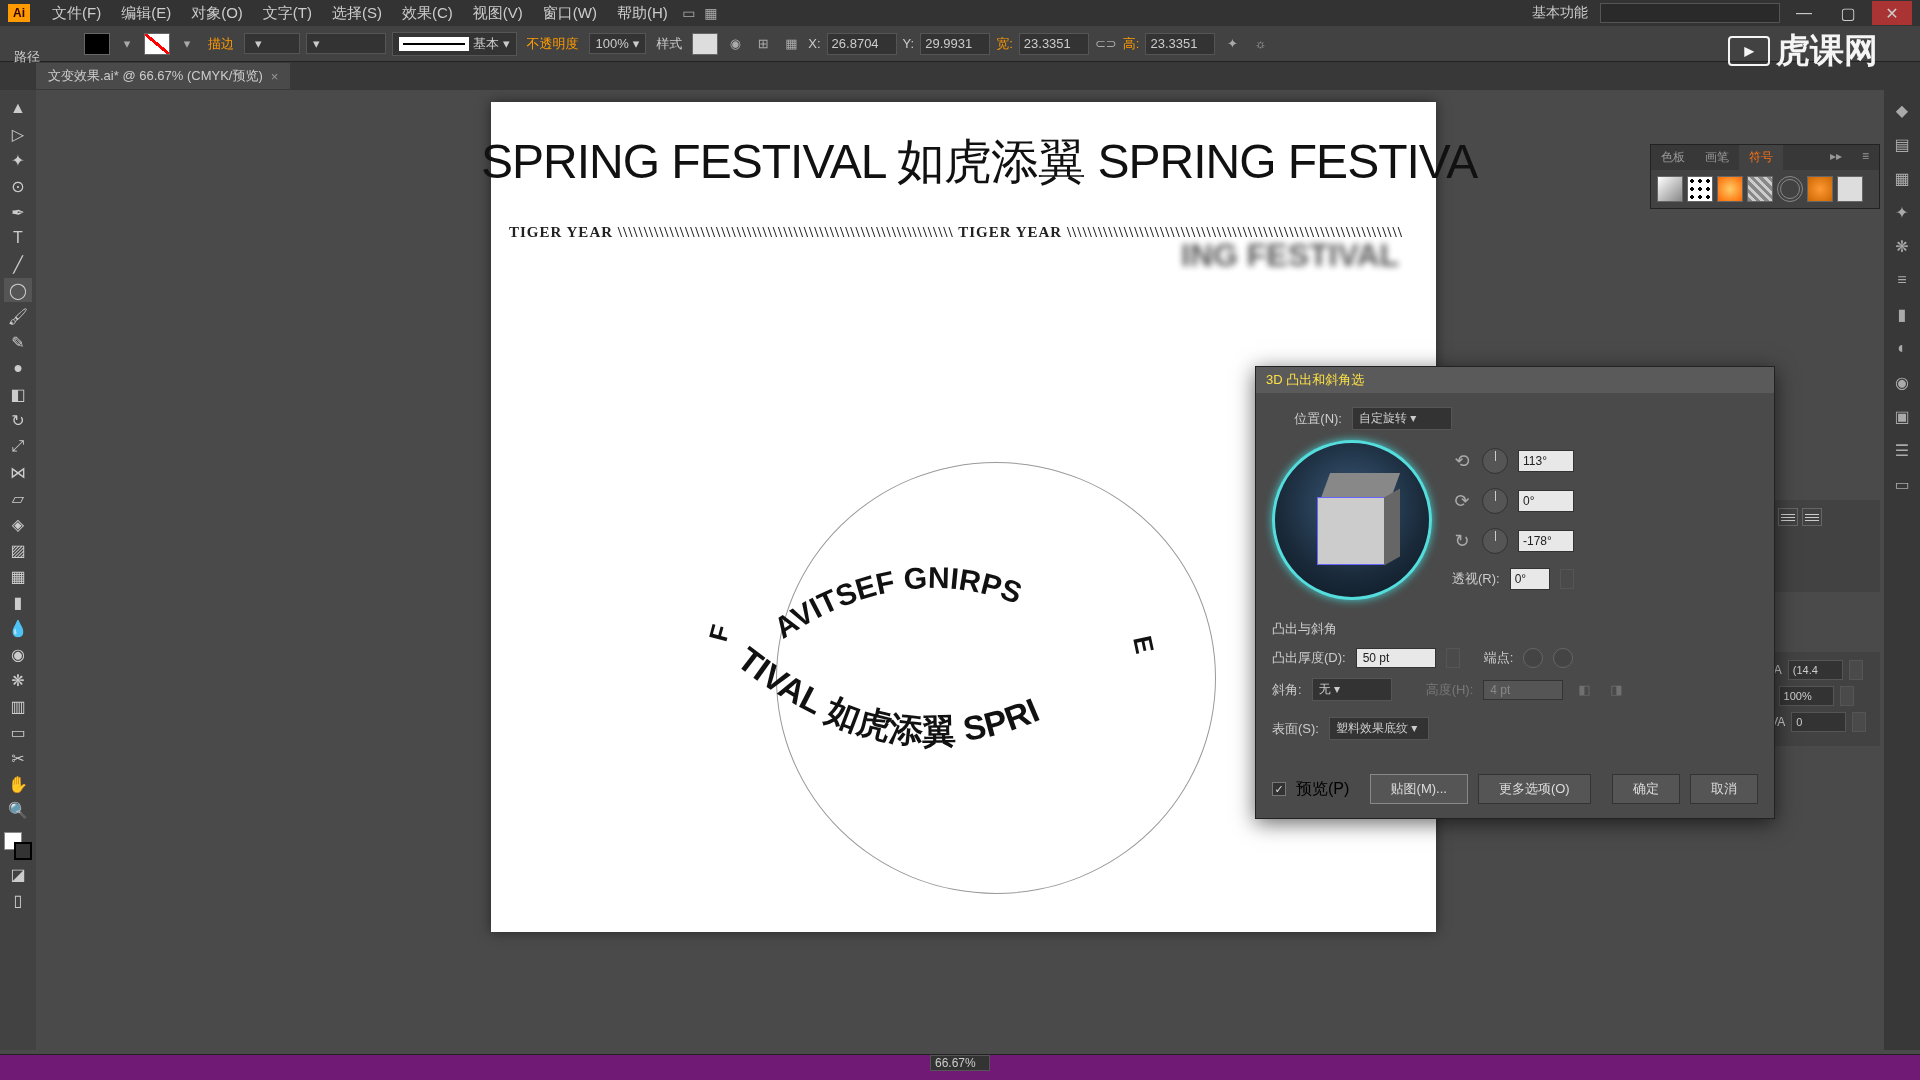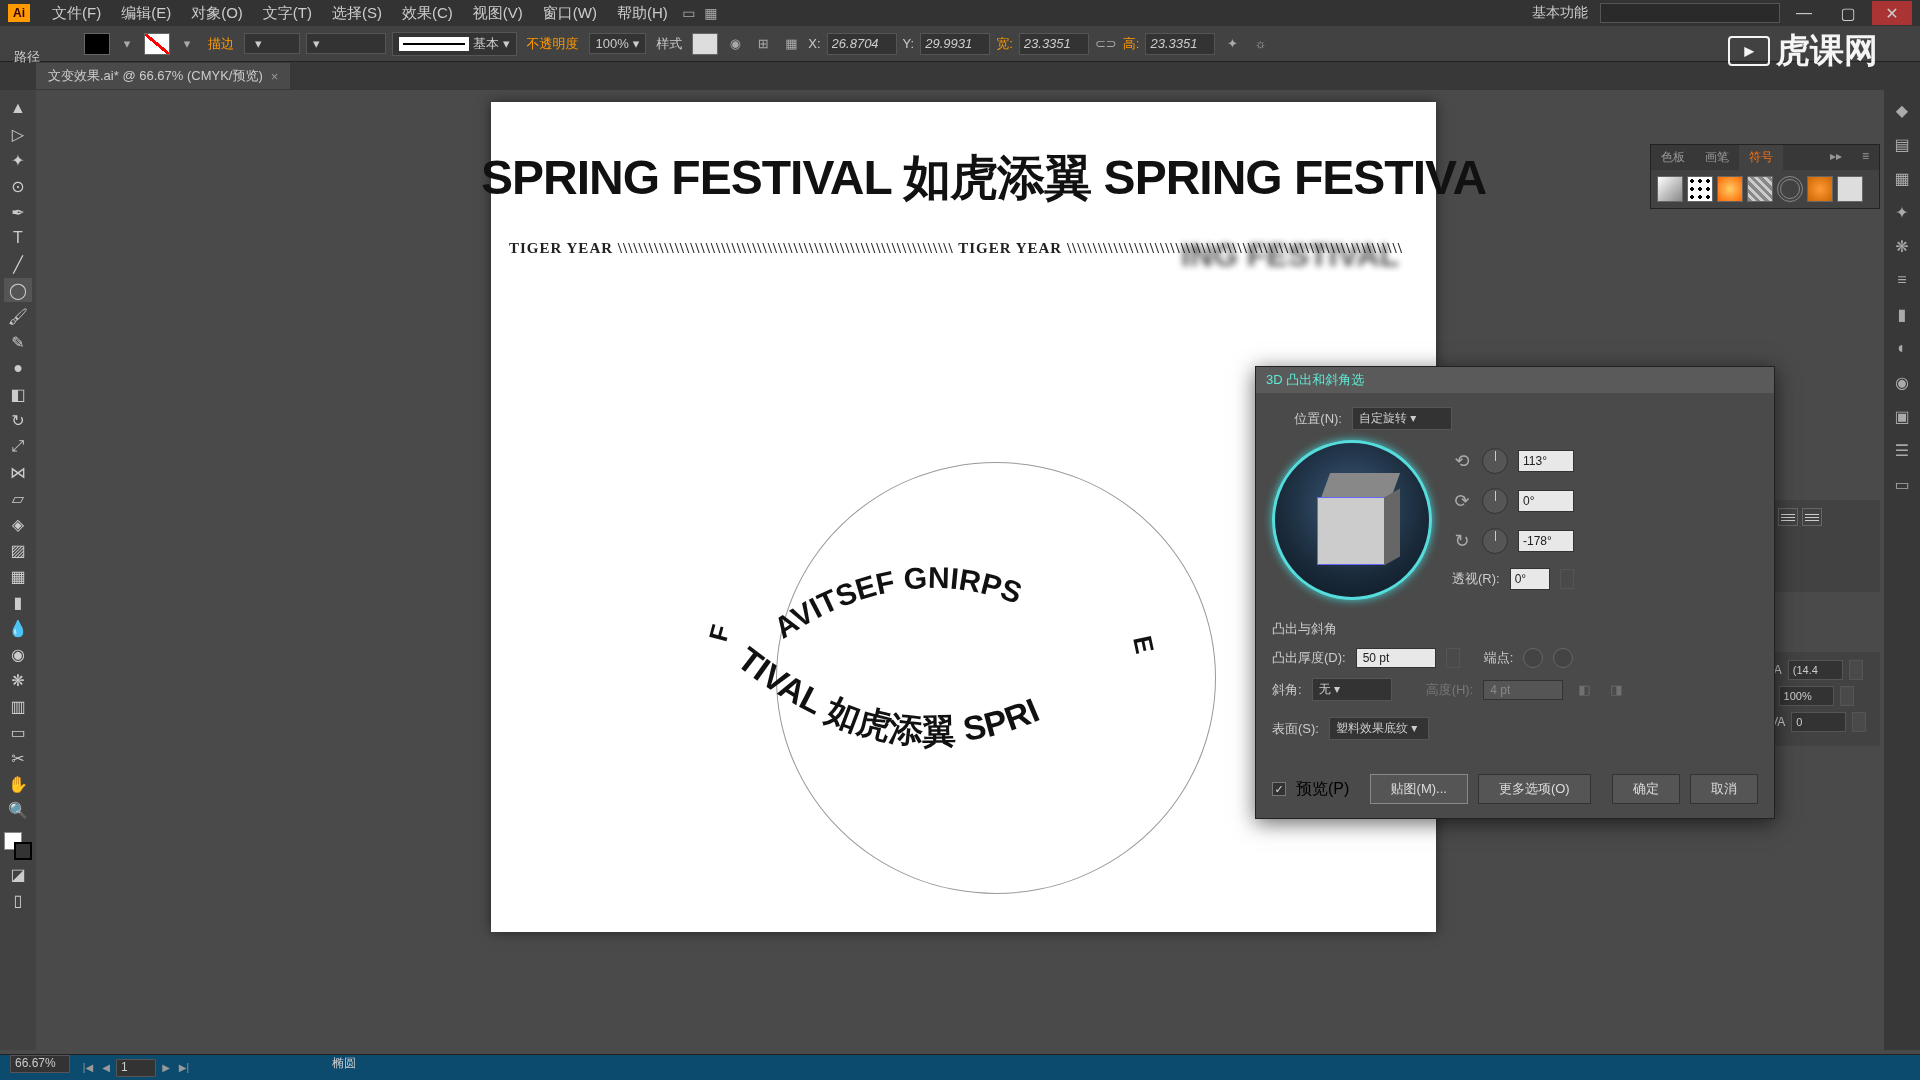--- a/index.html
+++ b/index.html
@@ -16,21 +16,21 @@
 
 
 .control-bar { background: #424242; height: 36px; display: flex; align-items: center; padding: 0 10px; color: #ccc; font-size: 13px; border-bottom: 1px solid #222; gap: 6px; }
 .control-label { margin: 0 4px; }
 .color-swatch { width: 26px; height: 22px; border: 1px solid #666; background: #000; }
 .no-fill { position: relative; background: #fff; }
 .no-fill::after { content: ''; position: absolute; left: 0; top: 0; right: 0; bottom: 0; background: linear-gradient(to top right, transparent 45%, red 45%, red 55%, transparent 55%); }
 .dropdown-small { background: #333; border: 1px solid #555; padding: 2px 6px; color: #ccc; display: flex; align-items: center; gap: 4px; }
 .stroke-preview { width: 70px; height: 14px; background: #fff; position: relative; }
 .stroke-preview::after { content: ''; position: absolute; left: 4px; right: 4px; top: 50%; height: 2px; background: #000; transform: translateY(-50%); }
-.num-input { width: 70px; height: 22px; background: #333; border: 1px solid #555; color: #ccc; padding: 0 4px; font-size: 13px; font-style: italic; }
+.num-input { width: 70px; height: 22px; background: #333; border: 1px solid #555; color: #ccc; padding: 0 4px; font-size: 13px; }
 .icon-btn { width: 22px; height: 22px; display: flex; align-items: center; justify-content: center; color: #aaa; }
 .orange-btn { color: #ff9a00; }
 
 
 .tab-bar { background: #383838; height: 28px; display: flex; align-items: center; padding-left: 36px; }
 .doc-tab { background: #4a4a4a; color: #ccc; padding: 4px 12px; font-size: 13px; display: flex; align-items: center; gap: 8px; }
 .tab-close { color: #999; }
 
 
 .main-area { display: flex; height: 960px; }
@@ -38,21 +38,21 @@
 .tool-icon { width: 28px; height: 24px; display: flex; align-items: center; justify-content: center; color: #ccc; font-size: 16px; cursor: pointer; }
 .tool-icon.active { background: #555; }
 .toolbox-colors { margin-top: 8px; position: relative; width: 28px; height: 28px; }
 .fill-box { width: 18px; height: 18px; background: #fff; border: 1px solid #888; position: absolute; left: 0; top: 0; }
 .stroke-box { width: 18px; height: 18px; background: #333; border: 2px solid #000; position: absolute; right: 0; bottom: 0; }
 
 .canvas-wrap { flex: 1; background: #4a4a4a; position: relative; overflow: hidden; }
 .artboard { position: absolute; left: 455px; top: 12px; width: 945px; height: 830px; background: #fff; box-shadow: 0 0 12px rgba(0,0,0,0.5); }
 
 
-.big-title { font-size: 48px; font-weight: 700; color: #111; margin: 44px 0 0 -10px; white-space: nowrap; letter-spacing: -1px; text-align: right; }
+.big-title { font-size: 48px; font-weight: 400; color: #111; margin: 28px 0 0 -10px; white-space: nowrap; letter-spacing: -1px; text-align: right; }
 .pattern-row { font-size: 15px; font-weight: bold; color: #222; margin: 30px 10px 0 18px; white-space: nowrap; letter-spacing: 1px; font-family: Liberation Serif, serif; }
 .mid-title { font-size: 32px; font-weight: 900; color: #111; margin: 36px 0 0 10px; white-space: nowrap; }
 .ghost-text { position: absolute; left: 690px; top: 135px; font-size: 32px; font-weight: 900; color: #111; filter: blur(3px); opacity: 0.7; white-space: nowrap; }
 
 
 .ellipse-outline { position: absolute; left: 285px; top: 360px; width: 440px; height: 432px; border: 1px solid #999; border-radius: 50%; }
 .text-ring { position: absolute; left: 227px; top: 436px; width: 430px; height: 220px; }
 .text-ring svg { width: 100%; height: 100%; overflow: visible; }
 
 
@@ -82,21 +82,21 @@
 .para-panel { background: #424242; padding: 8px; font-size: 12px; color: #ccc; }
 .para-row { display: flex; align-items: center; gap: 6px; margin-bottom: 6px; }
 .align-icons { display: flex; gap: 4px; }
 .align-icon { width: 20px; height: 18px; border: 1px solid #666; display: flex; flex-direction: column; justify-content: center; gap: 2px; padding: 2px; }
 .align-icon span { height: 1px; background: #ccc; }
 .small-input { width: 55px; height: 20px; background: #333; border: 1px solid #555; color: #ccc; font-size: 11px; padding: 0 4px; }
 .small-stepper { width: 14px; height: 20px; background: #4a4a4a; border: 1px solid #555; }
 
 
 .dialog-3d { position: absolute; left: 1255px; top: 366px; width: 520px; background: #4a4a4a; border: 1px solid #222; box-shadow: 0 4px 20px rgba(0,0,0,0.6); }
-.dialog-title { background: #5a5a5a; color: #5eead4; font-size: 13px; padding: 4px 10px; }
+.dialog-title { background: #5a5a5a; color: #fde047; font-size: 13px; padding: 4px 10px; }
 .dialog-body { padding: 14px 16px; color: #ccc; font-size: 13px; }
 .dialog-row { display: flex; align-items: center; gap: 10px; margin-bottom: 10px; }
 .dialog-label { min-width: 70px; text-align: right; }
 .rotation-area { display: flex; gap: 20px; align-items: flex-start; margin-bottom: 16px; }
 .cube-preview { width: 160px; height: 160px; border-radius: 50%; background: radial-gradient(circle at 50% 40%, #3a5a7a 0%, #1a2a3a 60%, #0a1520 100%); position: relative; border: 3px solid #5dd; box-shadow: 0 0 8px #4cc; }
 .cube { position: absolute; left: 42px; top: 30px; width: 75px; height: 90px; }
 .cube-face-top { width: 70px; height: 28px; background: #888; transform: skewX(-20deg); position: absolute; top: 0; left: 8px; }
 .cube-face-front { width: 68px; height: 68px; background: #ccc; position: absolute; top: 24px; left: 0; border: 1px solid #66f; }
 .cube-face-side { width: 16px; height: 68px; background: #666; position: absolute; top: 20px; right: -8px; transform: skewY(-30deg); }
 .rotation-controls { flex: 1; padding-top: 8px; }
@@ -108,21 +108,21 @@
 .dialog-divider-label { color: #ccc; font-size: 13px; margin-bottom: 10px; }
 .dialog-select { background: #e8e8e8; color: #222; border: 1px solid #333; padding: 2px 6px; font-size: 12px; min-width: 80px; }
 .dialog-select-dark { background: #333; color: #ccc; border: 1px solid #555; padding: 2px 6px; font-size: 12px; min-width: 100px; }
 .dialog-footer { display: flex; align-items: center; gap: 10px; padding: 10px 16px 14px; }
 .dlg-btn { background: #555; border: 1px solid #333; color: #ddd; padding: 5px 20px; font-size: 13px; cursor: pointer; }
 .dlg-btn.primary { border: 1px solid #888; }
 .checkbox { width: 14px; height: 14px; background: #333; border: 1px solid #777; display: inline-flex; align-items: center; justify-content: center; color: #ddd; font-size: 11px; }
 .cap-icon { width: 20px; height: 20px; border: 1px solid #666; border-radius: 50%; background: #444; }
 
 
-.status-bar { position: absolute; left: 0; bottom: 0; right: 0; height: 26px; background: #0c4a6e; color: #ccc; font-size: 12px; display: flex; padding: 0 10px; gap: 10px; border-top: 1px solid #222; }
+.status-bar { position: absolute; left: 0; bottom: 0; right: 0; height: 26px; background: #701a75; color: #ccc; font-size: 12px; display: flex; align-items: center; padding: 0 10px; gap: 10px; border-top: 1px solid #222; flex-direction: column; }
 .zoom-box { width: 60px; height: 18px; background: #333; border: 1px solid #555; padding: 0 4px; }
 .artboard-nav { display: flex; align-items: center; gap: 2px; }
 .nav-btn { width: 16px; height: 16px; color: #999; display: flex; align-items: center; justify-content: center; font-size: 10px; }
 
 
 .watermark { position: absolute; right: 42px; top: 28px; color: #fff; font-size: 34px; font-weight: bold; display: flex; align-items: center; gap: 6px; opacity: 0.95; z-index: 100; }
 .wm-icon { width: 42px; height: 30px; border: 2px solid #fff; border-radius: 4px; position: relative; }
 .wm-icon::after { content: '▶'; position: absolute; left: 50%; top: 50%; transform: translate(-50%,-50%); font-size: 12px; }
 </style>
 </head>

